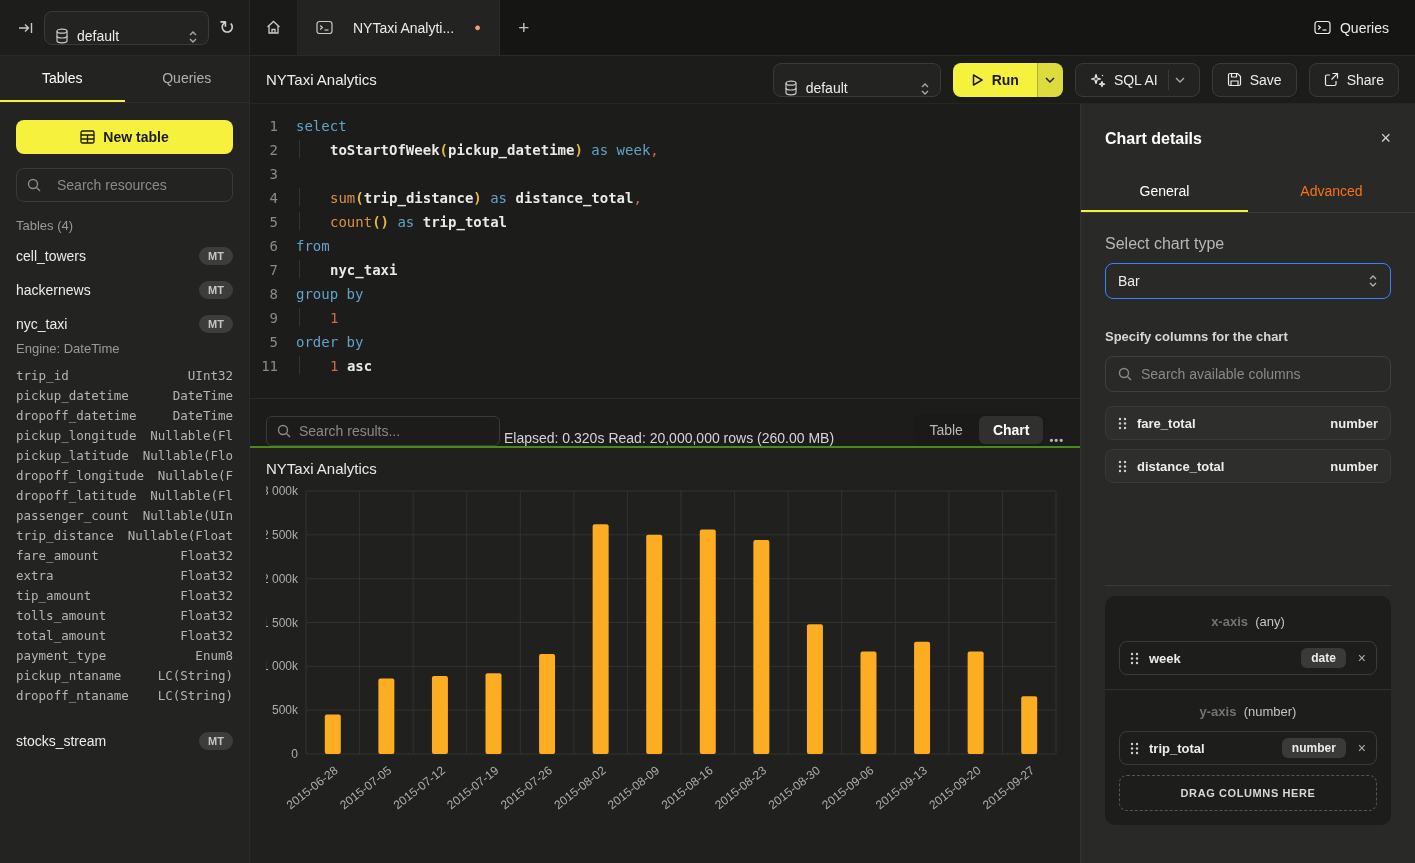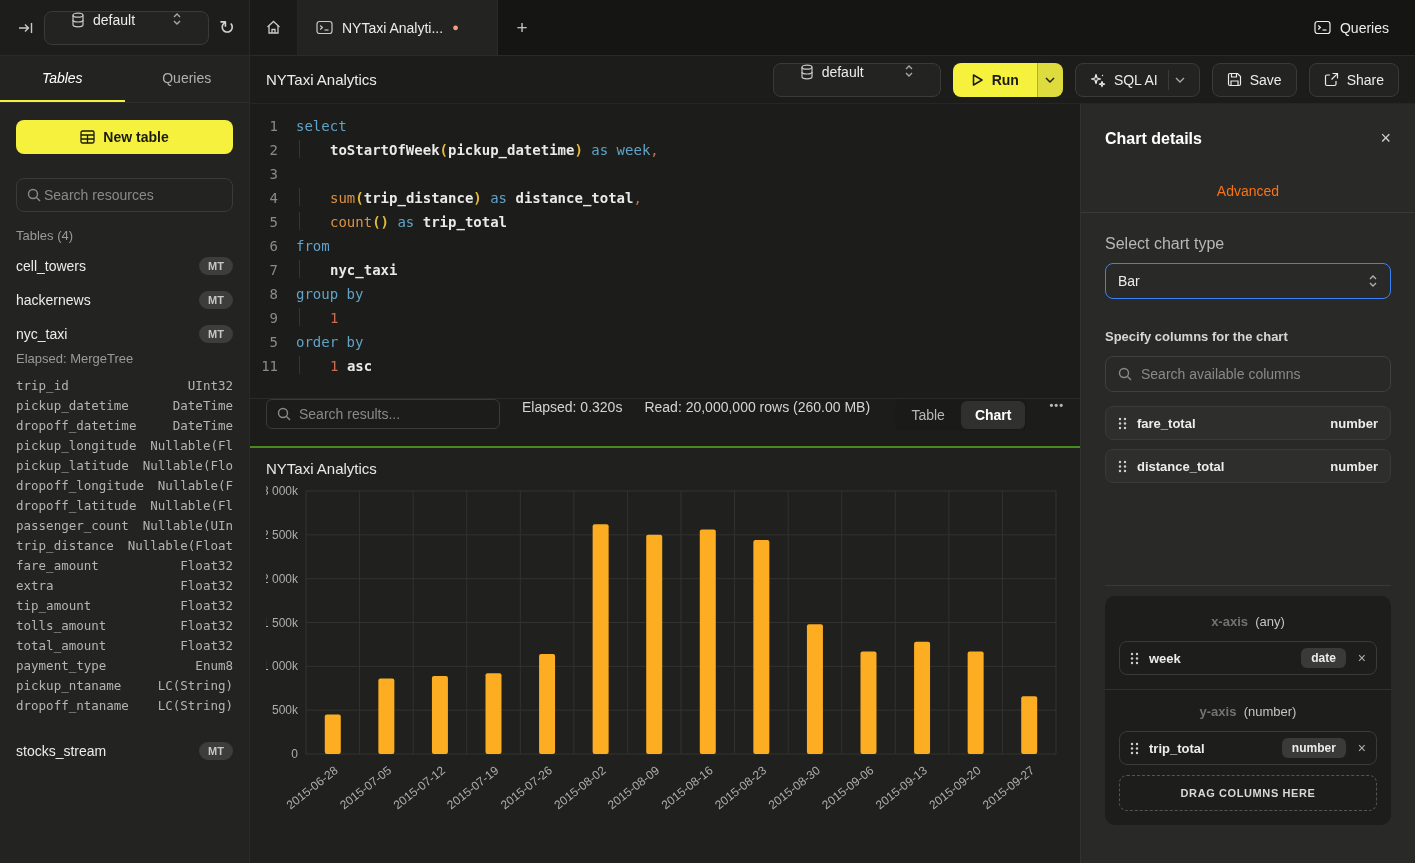--- a/index.html
+++ b/index.html
@@ -10,40 +10,40 @@
     font-family:"Liberation Sans", sans-serif; font-size:14px;
     display:flex; flex-direction:column;
   }
   svg { display:block; }
   .ic { flex:0 0 auto; }
 
   
   .topbar { height:56px; flex:0 0 56px; display:flex; align-items:stretch; background:#151513; border-bottom:1px solid #2a2a28; }
   .topbar-left { width:250px; flex:0 0 250px; display:flex; align-items:center; gap:10px; padding:0 14px 0 18px; background:#1d1d1b; border-right:1px solid #2a2a28; }
   .icon-btn { background:none; border:none; color:#c9c9c7; cursor:pointer; display:flex; align-items:center; justify-content:center; font-family:inherit; }
-  .pill { height:34px; display:flex; align-items:flex-start; gap:8px; padding:0 26px; border:1px solid #3a3a38; border-radius:8px; background:#232321; color:#ececea; cursor:pointer; }
+  .pill { height:34px; display:flex; align-items:flex-end; gap:8px; padding:0 10px; border:1px solid #3a3a38; border-radius:8px; background:#232321; color:#ececea; cursor:pointer; }
   .pill .chev { color:#a8a8a6; }
   .refresh-glyph { font-size:19px; color:#d0d0ce; }
   .tabstrip { display:flex; align-items:stretch; flex:1 1 auto; }
   .home-btn { width:48px; display:flex; align-items:center; justify-content:center; background:#1a1a18; border-right:1px solid #262624; color:#c9c9c7; cursor:pointer; }
-  .qtab { display:flex; align-items:center; gap:9px; padding:0 18px; background:#232321; border-right:1px solid #2a2a28; cursor:pointer; min-width:200px; }
+  .qtab { display:flex; align-items:center; gap:20px; padding:0 18px; background:#232321; border-right:1px solid #2a2a28; cursor:pointer; min-width:200px; }
   .qtab .dot { color:#efa07e; font-size:11px; line-height:1; }
   .plus-btn { width:48px; font-size:19px; color:#c0c0be; }
   .topbar-right { display:flex; align-items:center; gap:9px; padding-right:26px; color:#ececea; cursor:pointer; }
 
   
   .body-row { flex:1 1 auto; display:flex; min-height:0; }
 
   
   .sidebar { width:250px; flex:0 0 250px; background:#232321; border-right:1px solid #2a2a28; display:flex; flex-direction:column; overflow:hidden; }
   .side-tabs { height:47px; flex:0 0 47px; display:flex; border-bottom:1px solid #2e2e2c; }
   .side-tab { flex:1; display:flex; align-items:center; justify-content:center; color:#b0b0ae; cursor:pointer; border-bottom:2px solid transparent; font-size:14px; }
-  .side-tab.active { color:#ffffff; border-bottom-color:#f5f13d;font-style:italic; }
+  .side-tab.active { color:#ffffff; border-bottom-color:#f5f13d; }
   .new-table-btn { margin:17px 16px 0; height:34px; border:none; border-radius:8px; background:#f5f13d; color:#1a1a18; font-weight:bold; font-size:14px; display:flex; align-items:center; justify-content:center; gap:8px; cursor:pointer; font-family:inherit; }
-  .search-box { margin:24px 16px 0; height:34px; border:1px solid #3a3a38; border-radius:8px; display:flex; align-items:center; gap:3px; padding:0 10px; color:#8a8a88; }
+  .search-box { margin:14px 16px 0; height:34px; border:1px solid #3a3a38; border-radius:8px; display:flex; align-items:center; gap:16px; padding:0 10px; color:#8a8a88; }
   .search-box input { flex:1; background:transparent; border:none; outline:none; color:#ececea; font-family:inherit; font-size:14px; min-width:0; }
   .search-box input::placeholder { color:#8a8a88; }
   .section-label { margin:16px 16px 2px; font-size:13px; color:#9a9a98; }
   .tables-list { flex:1; overflow:hidden; padding-top:4px; }
   .tbl-row { display:flex; align-items:center; justify-content:space-between; padding:8px 16px; cursor:pointer; }
   .tbl-name { font-size:14px; font-weight:500; color:#ececea; }
   .badge { background:#3d3d3b; color:#c6c6c4; border-radius:999px; padding:3px 9px; font-size:11px; font-weight:bold; }
   .engine { padding:0 16px 6px; font-size:13px; color:#9a9a98; }
   .cols { padding:4px 16px 10px; font-family:"DejaVu Sans Mono", monospace; font-size:12.5px; color:#b4b4b2; margin-bottom:8px; }
   .col-row { display:flex; justify-content:space-between; line-height:20px; }
@@ -67,21 +67,21 @@
   .code-line { display:flex; }
   .ln { width:46px; flex:0 0 46px; text-align:right; padding-right:18px; color:#8a8a88; }
   .guide { display:inline-block; width:31px; border-left:1px solid #35352f; height:18px; vertical-align:-3px; margin-left:3px; }
   .tk.kw { color:#61a3c6; }
   .tk.fn { color:#de9145; }
   .tk.id { color:#e9e9e7; font-weight:bold; }
   .tk.par { color:#e3b93c; font-weight:bold; }
   .tk.num, .tk.pun { color:#ce6a4f; }
 
   
-  .results-bar { height:48px; flex:0 0 48px; display:flex; align-items:flex-start; gap:22px; padding:0 16px; background:#1c1c1a; border-top:1px solid #2a2a28; }
+  .results-bar { height:48px; flex:0 0 48px; display:flex; align-items:flex-end; gap:4px; padding:0 16px; background:#1c1c1a; border-top:1px solid #2a2a28; }
   .results-search { width:234px; height:30px; border:1px solid #3a3a38; border-radius:6px; display:flex; align-items:center; gap:8px; padding:0 10px; color:#8a8a88; }
   .results-search input { flex:1; background:transparent; border:none; outline:none; color:#ececea; font-family:inherit; font-size:14px; min-width:0; }
   .results-search input::placeholder { color:#8a8a88; }
   .stat { font-size:14px; color:#d4d4d2; white-space:nowrap; }
   .toggle { margin-left:auto; display:flex; background:#1a1a18; border-radius:8px; padding:2px; gap:2px; }
   .seg { padding:6px 14px; border-radius:6px; font-size:14px; color:#b8b8b6; cursor:pointer; }
   .seg.active { background:#30302e; color:#ffffff; font-weight:bold; }
   .more-btn { color:#b8b8b6; font-size:11px; font-weight:bold; letter-spacing:1px; }
 
   
@@ -211,21 +211,21 @@
             <span class="badge">MT</span>
           </div>
           <div class="tbl-row">
             <span class="tbl-name">hackernews</span>
             <span class="badge">MT</span>
           </div>
           <div class="tbl-row">
             <span class="tbl-name">nyc_taxi</span>
             <span class="badge">MT</span>
           </div>
-          <div class="engine">Elapsed: MergeTree</div>
+          <div class="engine">Engine: DateTime</div>
           <div class="cols">
             <div class="col-row">
               <span class="col-name">trip_id</span>
               <span class="col-type">UInt32</span>
             </div>
             <div class="col-row">
               <span class="col-name">pickup_datetime</span>
               <span class="col-type">DateTime</span>
             </div>
             <div class="col-row">
@@ -487,20 +487,23 @@
         </div>
 
         <aside class="details">
           <div class="dp-header">
             <span class="dp-title">Chart details</span>
             <button class="icon-btn dp-close">
                 <span>×</span>
               </button>
           </div>
           <div class="dp-tabs">
+            <div class="dp-tab active">
+                <span>General</span>
+              </div>
             <div class="dp-tab">
                 <span>Advanced</span>
               </div>
           </div>
           <div class="dp-content">
             <div class="field-label">Select chart type</div>
             <div class="select">
               <span>Bar</span>
               <svg class="ic" width="10" height="14" viewBox="0 0 10 14" fill="none" stroke="#b0b0ae" stroke-width="1.4">
                   <path d="M2 5l3-3 3 3M2 9l3 3 3-3"></path>

